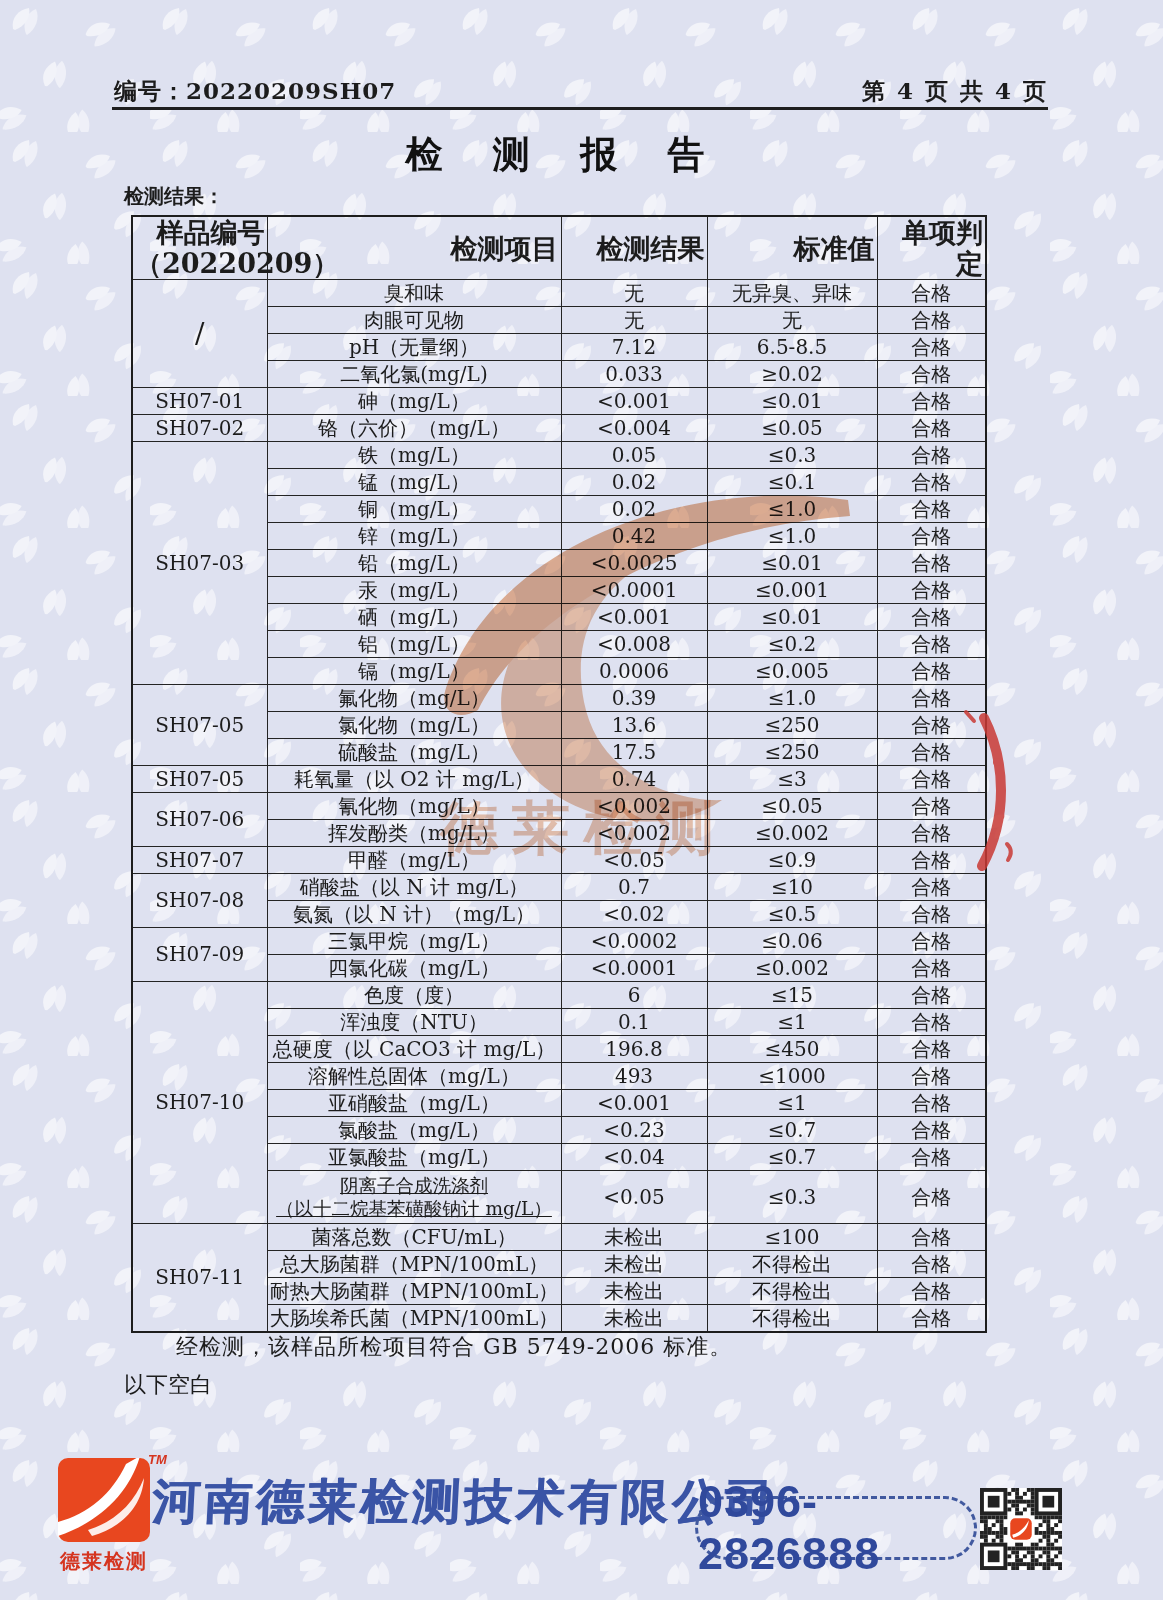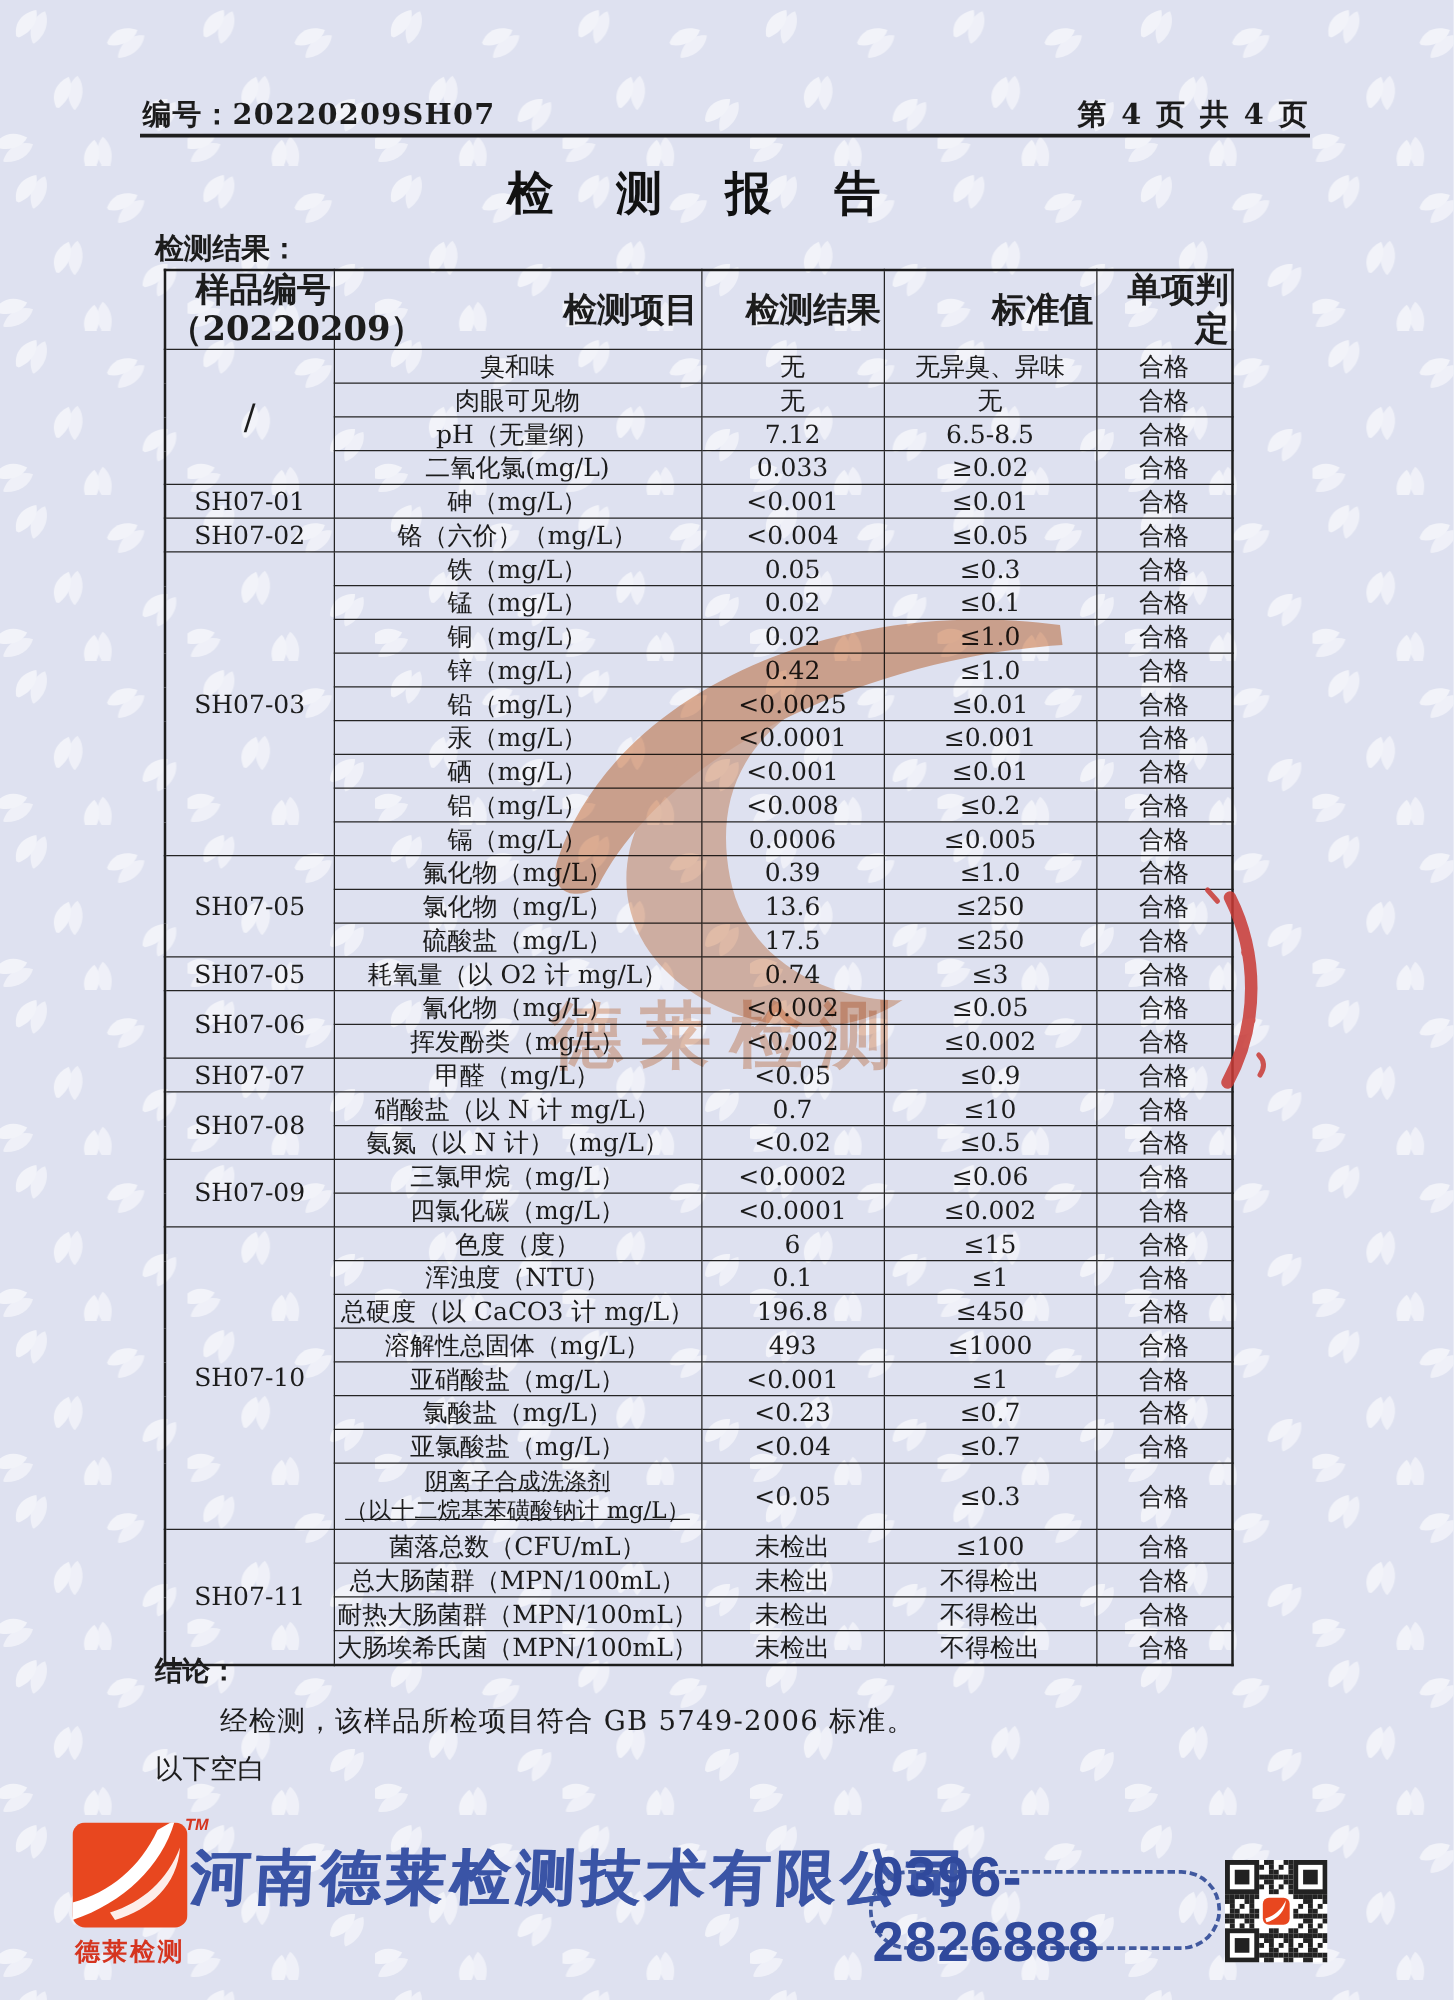--- a/index.html
+++ b/index.html
@@ -14,21 +14,21 @@
   
   .report-no{left:114px; top:76px; font-size:23px; font-weight:bold; letter-spacing:1px;}
   .page-indicator{right:198px; top:76px; font-size:23px; font-weight:bold; letter-spacing:2px;}
   .header-rule{left:112px; top:107px; width:936px; height:3px; background:#1f1f1f;}
 
   .report-title{
     left:0; top:130px; width:1130px; text-align:center;
     font-family:"Liberation Sans", sans-serif;
     font-size:37px; font-weight:bold; letter-spacing:20px; color:#111;
   }
-  .results-label{left:124px; top:183px; font-size:23px; font-weight:bold;}
+  .results-label{left:124px; top:183px; font-size:20px; font-weight:bold;}
 
   
   .table-wrap{left:131px; top:215px;}
   table{border-collapse:collapse; table-layout:fixed; width:854px; background:transparent;}
   th,td{
     border:1.5px solid #242424; text-align:center; vertical-align:middle;
     padding:0 2px; white-space:pre-line; line-height:1.15;
     font-family:"DejaVu Serif", serif;
   }
   th{height:44px; font-size:27px; font-weight:700;text-align:right;}
@@ -380,21 +380,20 @@
   <svg class="layer stamp" style="left:0;top:0;" width="1163" height="1600">
     <path d="M984 718 C1006 762 1008 818 982 866" fill="none" stroke="#c93a35" stroke-width="10" stroke-linecap="round"></path>
     <circle cx="997" cy="762" r="4" fill="#c93a35"></circle>
     <circle cx="1001" cy="816" r="3.4" fill="#c93a35"></circle>
     <circle cx="995" cy="831" r="2.8" fill="#c93a35"></circle>
     <path d="M1007 844 q7 7 1 16" fill="none" stroke="#c93a35" stroke-width="4" stroke-linecap="round"></path>
     <path d="M966 712 l8 9" stroke="#c93a35" stroke-width="4" stroke-linecap="round"></path>
   </svg>
 
   <div class="layer conclusion">
-    <div class="c-label">结论：</div>
     <div class="c-text">经检测，该样品所检项目符合 GB 5749-2006 标准。</div>
     <div class="c-blank">以下空白</div>
   </div>
 
   <svg class="layer footer-logo" viewBox="0 0 92 88">
     <rect x="0" y="0" width="92" height="84" rx="10" fill="#e8471f"></rect>
     <path d="M0 64 C30 56 54 36 68 6 L82 -2 C72 34 42 64 0 78 Z" fill="#ffffff"></path>
     <path d="M30 72 C56 64 76 46 86 20 C84 50 62 70 34 78 Z" fill="#ffffff" opacity="0.9"></path>
   </svg>
   <div class="layer footer-tm">TM</div>

